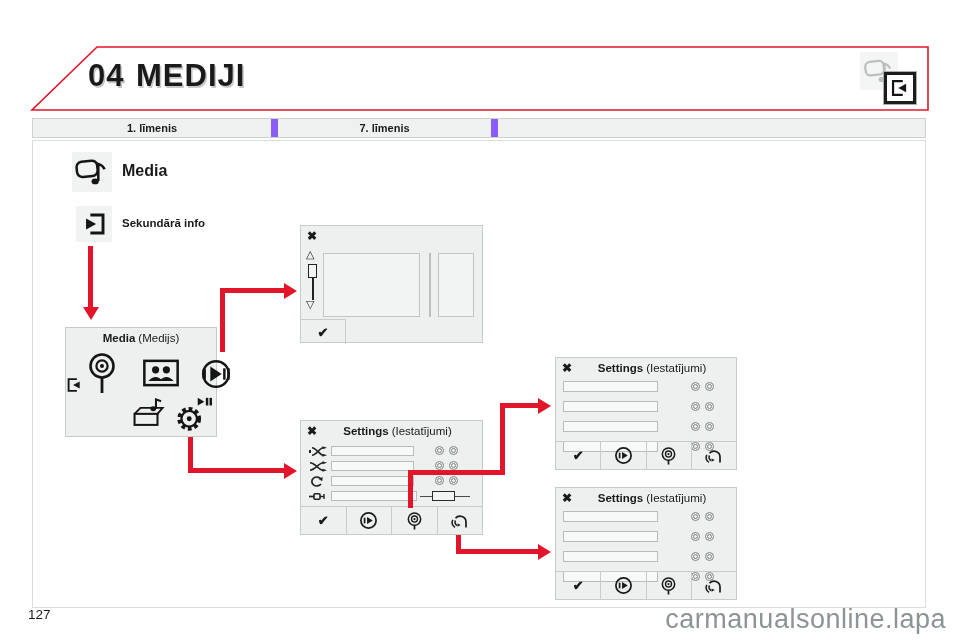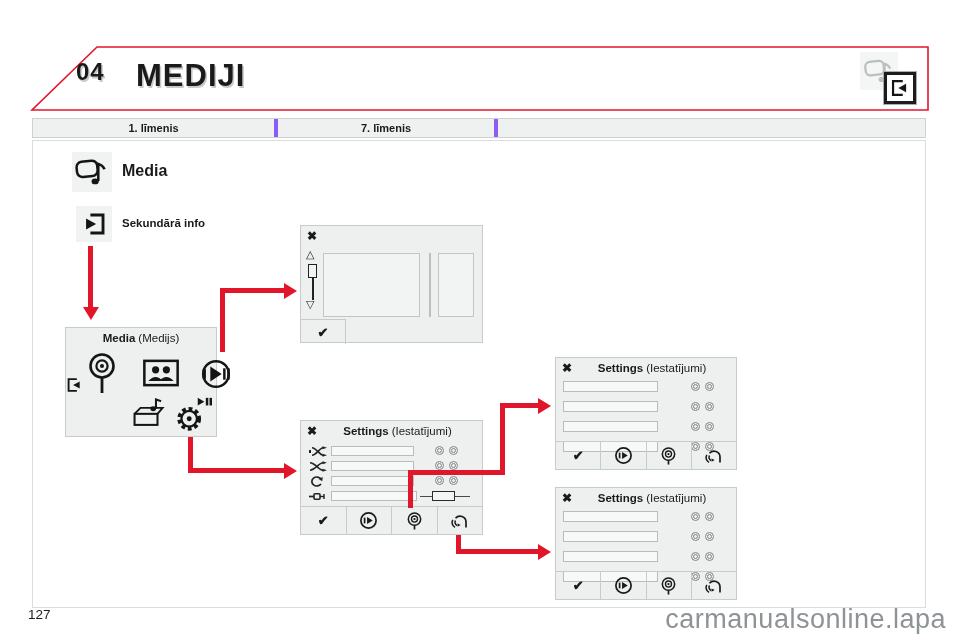--- a/index.html
+++ b/index.html
@@ -2,28 +2,28 @@
 <html><head>
 <meta charset="utf-8">
 <style>
   html,body{margin:0;padding:0;background:#fff;}
   .canvas{position:relative;width:960px;height:640px;background:#fff;overflow:hidden;
           font-family:"Liberation Sans",sans-serif;color:#1a1a1a;}
   .abs{position:absolute;}
   :root{--red:#e2162b;--panel:#edf0ef;--pborder:#c6ccca;--ink:#1a1a1a;}
 
   
-  .chapnum{left:76px;top:58px;font-size:24px;font-weight:bold;letter-spacing:1px;
+  .chapnum{left:88px;top:58px;font-size:31px;font-weight:bold;letter-spacing:1px;
            text-shadow:1.5px 1.5px 0 #c9c9c9;}
   .chaptitle{left:136px;top:58px;font-size:31px;font-weight:bold;letter-spacing:1px;
            text-shadow:1.5px 1.5px 0 #c9c9c9;}
 
   
   .hband{left:32px;top:118px;width:894px;height:20px;display:flex;border:1px solid #cdd2d1;box-sizing:border-box;background:#eff1f1;}
-  .hcell{display:flex;align-items:center;justify-content:center;font-size:11px;font-weight:bold;border-right:4px solid #8b5cf6;box-sizing:border-box;}
+  .hcell{display:flex;align-items:center;justify-content:center;font-size:11px;font-weight:bold;border-right:7px solid #8b5cf6;box-sizing:border-box;}
   .hcell:last-child{border-right:none;}
 
   .contentbox{left:32px;top:140px;width:894px;height:468px;border:1px solid #d9dedd;box-sizing:border-box;background:#fff;}
 
   .iconbox{background:#f1f3f2;display:flex;align-items:center;justify-content:center;}
   .panel{background:var(--panel);border:1px solid var(--pborder);box-sizing:border-box;}
   .ptitle{position:absolute;top:4px;left:16px;right:4px;text-align:center;font-size:11.5px;white-space:nowrap;}
   .tb{font-weight:bold;}
   .tn{margin-left:3px;}
   .closeg{position:absolute;left:6px;top:4px;font-size:12px;font-weight:bold;line-height:1;}

